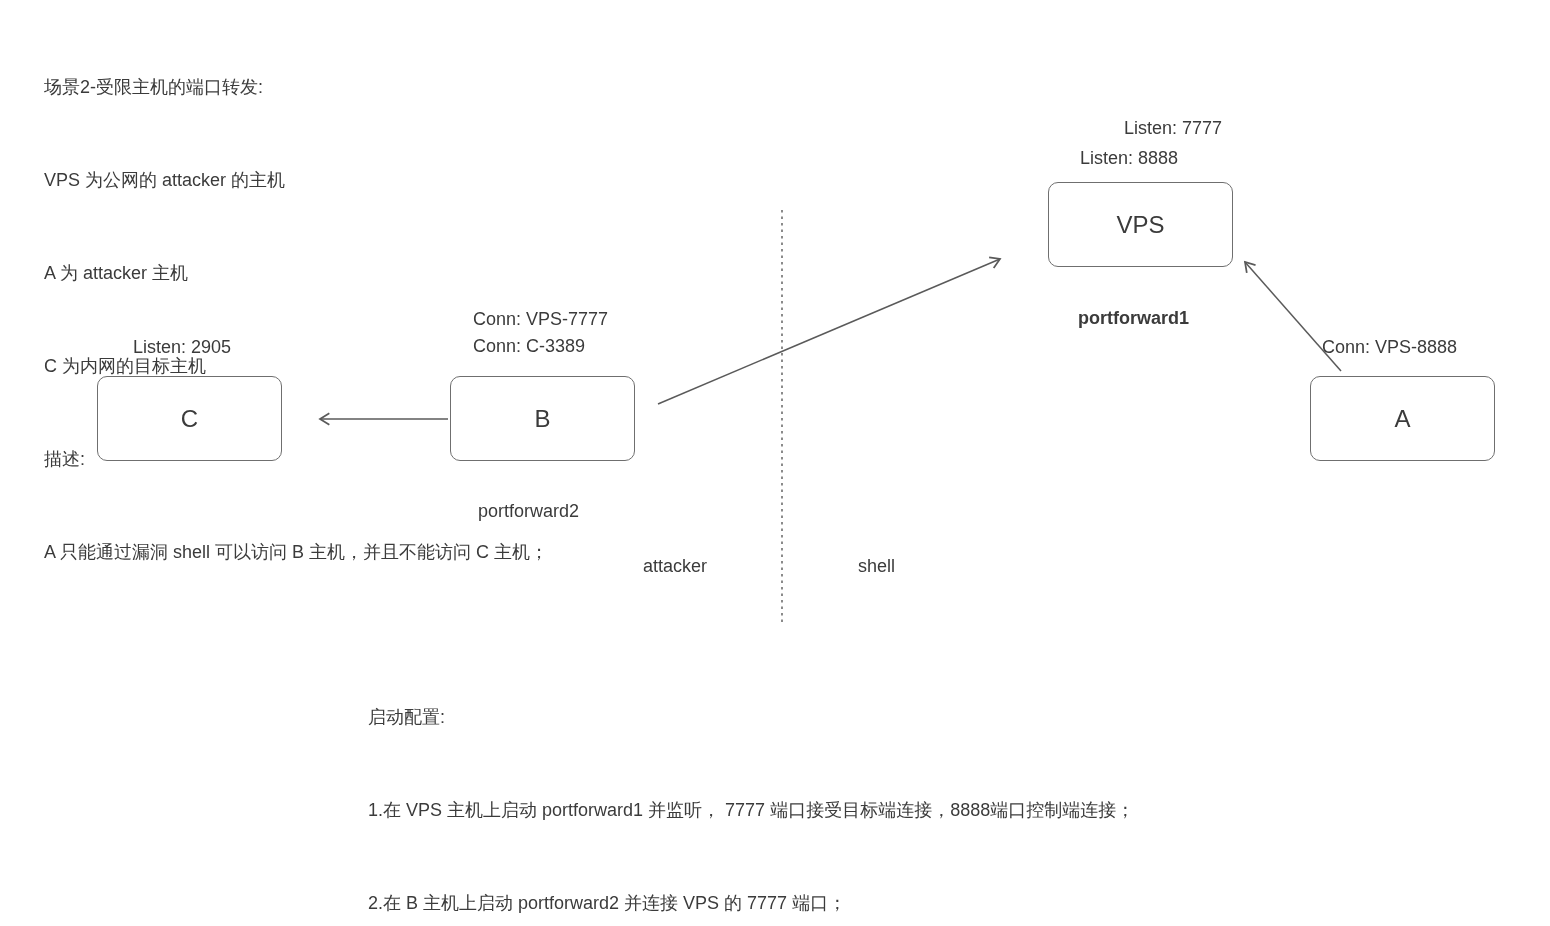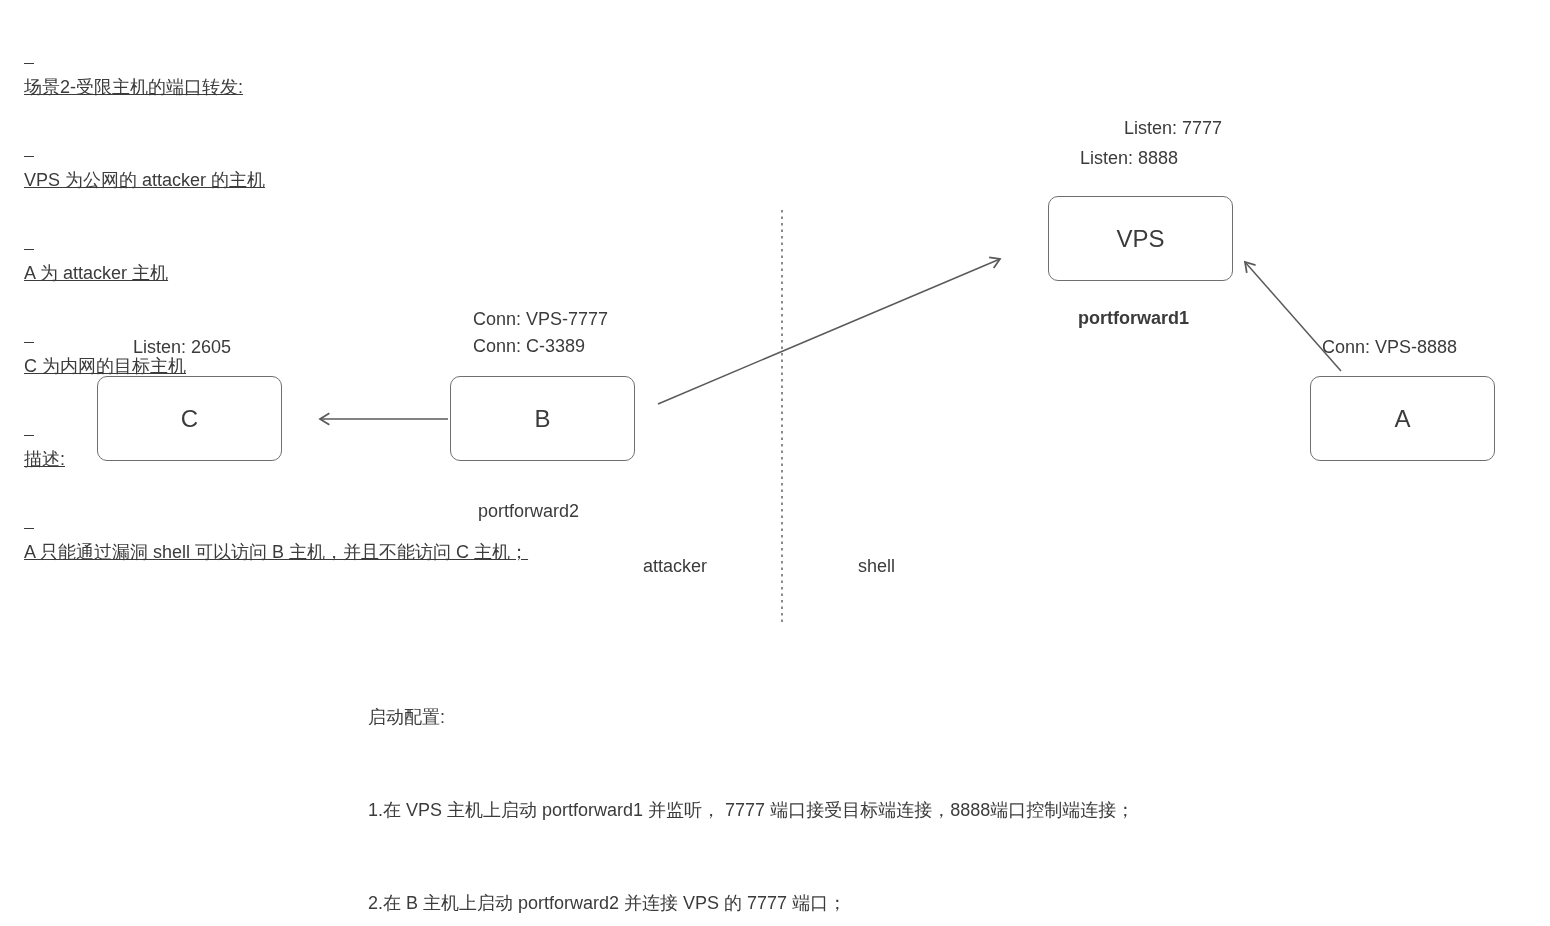--- a/index.html
+++ b/index.html
@@ -14,38 +14,38 @@
     font-family: "Liberation Sans", "DejaVu Sans", sans-serif;
     color: #3b3b3b;
     overflow: hidden;
   }
   .text-block {
     position: absolute;
     font-size: 18px;
     line-height: 31px;
     white-space: pre;
   }
-  #intro-block { left: 24px; top: 10px; text-decoration: underline; }
+  #intro-block { left: 44px; top: 10px; }
   #notes-block { left: 368px; top: 640px; }
 
   .node-box {
     position: absolute;
     width: 185px;
     height: 85px;
     border: 1.6px solid #6f6f6f;
     border-radius: 10px;
     background: #ffffff;
     display: flex;
     align-items: center;
     justify-content: center;
     font-size: 24px;
     color: #3b3b3b;
     box-sizing: border-box;
   }
-  #node-vps { left: 1048px; top: 196px; text-align: right; }
+  #node-vps { left: 1048px; top: 182px; text-align: right; }
   #node-c   { left: 97px;   top: 376px; }
   #node-b   { left: 450px;  top: 376px; }
   #node-a   { left: 1310px; top: 376px; }
 
   .anno {
     position: absolute;
     font-size: 18px;
     line-height: 28px;
     white-space: pre;
   }
@@ -93,21 +93,21 @@
   <line x1="1341" y1="371" x2="1245" y2="262" stroke="#5a5a5a" stroke-width="1.5" marker-end="url(#arrowhead)"></line>
 </svg>
 
 <div class="anno" id="vps-listen-1">Listen: 7777</div>
 <div class="anno" id="vps-listen-2">Listen: 8888</div>
 <div class="node-box" id="node-vps">
   <span>VPS</span>
 </div>
 <div class="anno" id="vps-below">portforward1</div>
 
-<div class="anno" id="c-above">Listen: 2605</div>
+<div class="anno" id="c-above">Listen: 2905</div>
 <div class="node-box" id="node-c">
   <span>C</span>
 </div>
 
 <div class="anno" id="b-conn-1">Conn: VPS-7777</div>
 <div class="anno" id="b-conn-2">Conn: C-3389</div>
 <div class="node-box" id="node-b">
   <span>B</span>
 </div>
 <div class="anno" id="b-below">portforward2</div>

